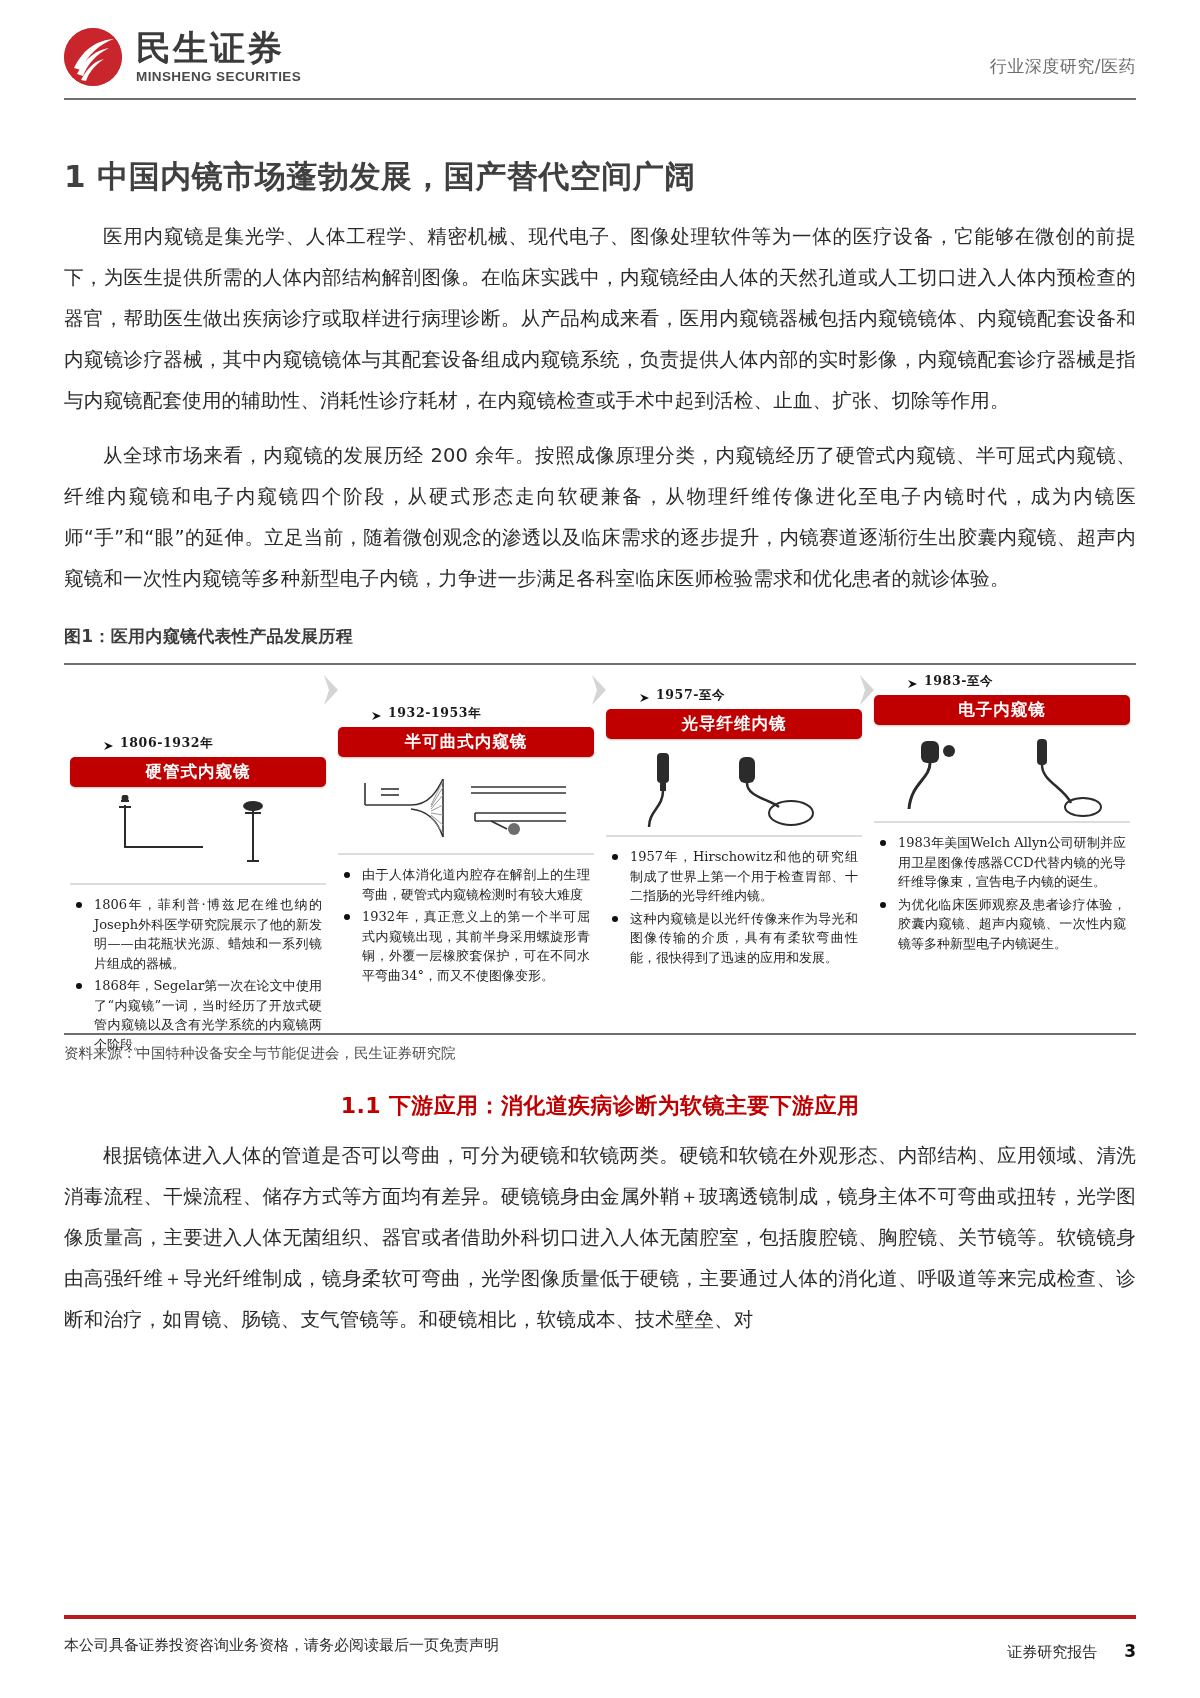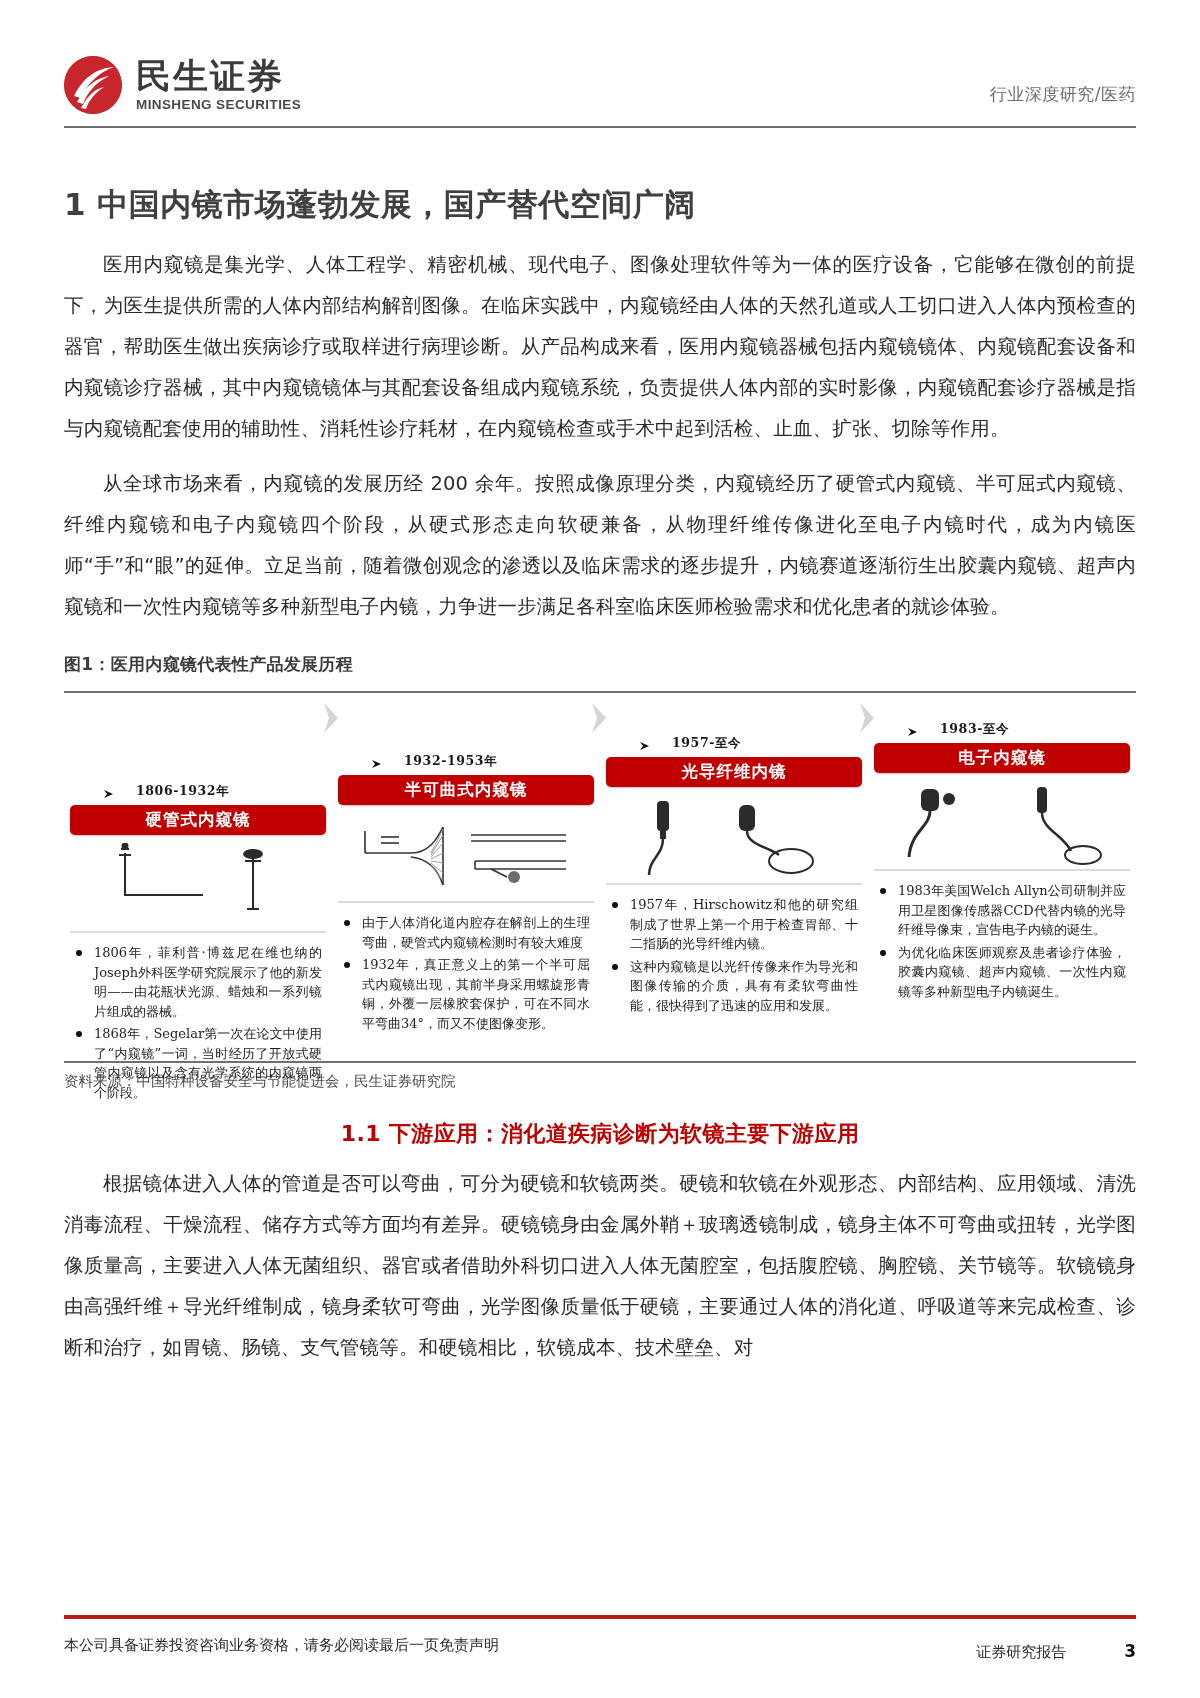--- a/index.html
+++ b/index.html
@@ -15,21 +15,21 @@
     width:1200px;
     height:1698px;
     box-sizing:border-box;
     padding:0;
     overflow:hidden;
   }
 
   
   .header{
     position:relative;
-    height:128px;
+    height:100px;
     padding:0 64px;
     box-sizing:border-box;
     display:flex;
     align-items:flex-end;
     justify-content:space-between;
   }
   .brand{display:flex;align-items:center;gap:14px;padding-bottom:14px;}
   .brand-mark{
     width:58px;height:58px;border-radius:50%;
     background:#c9252c;position:relative;overflow:hidden;flex:0 0 auto;
@@ -114,25 +114,24 @@
     flex:1 1 0;
     padding:0 6px;
     box-sizing:border-box;
     height:100%;
   }
   .stage .year{
     font-size:12.5px;
     color:#1a1a1a;
     font-weight:700;
     letter-spacing:.6px;
-    display:flex;align-items:center;gap:20px;
+    display:flex;align-items:center;gap:4px;
     padding-left:34px;
     font-family:"DejaVu Serif","Liberation Serif",serif;
     white-space:nowrap;
-    margin-top:20px;
   }
   .arrow-bullet{
     width:12px;height:10px;flex:0 0 auto;display:inline-block;
   }
   .stage .chip{
     margin-top:5px;
     background:#c00000;
     color:#fff;
     border-radius:5px;
     height:30px;
@@ -200,21 +199,21 @@
     left:64px;right:64px;bottom:36px;
     border-top:4px solid #b91c1c;
     padding-top:10px;
     display:flex;
     align-items:center;
     justify-content:space-between;
     font-size:15px;
     color:#2b2b2b;
     font-family:"DejaVu Sans","Liberation Sans",sans-serif;
   }
-  .footer .right{display:flex;align-items:baseline;gap:58px;margin-top:12px;}
+  .footer .right{display:flex;align-items:baseline;gap:27px;margin-top:12px;}
   .footer .pageno{font-weight:700;font-size:17px;color:#111;}
 </style>
 </head>
 <body>
 
 <div class="page">
 
   <div class="header">
     <div class="brand">
       <div class="brand-mark">

